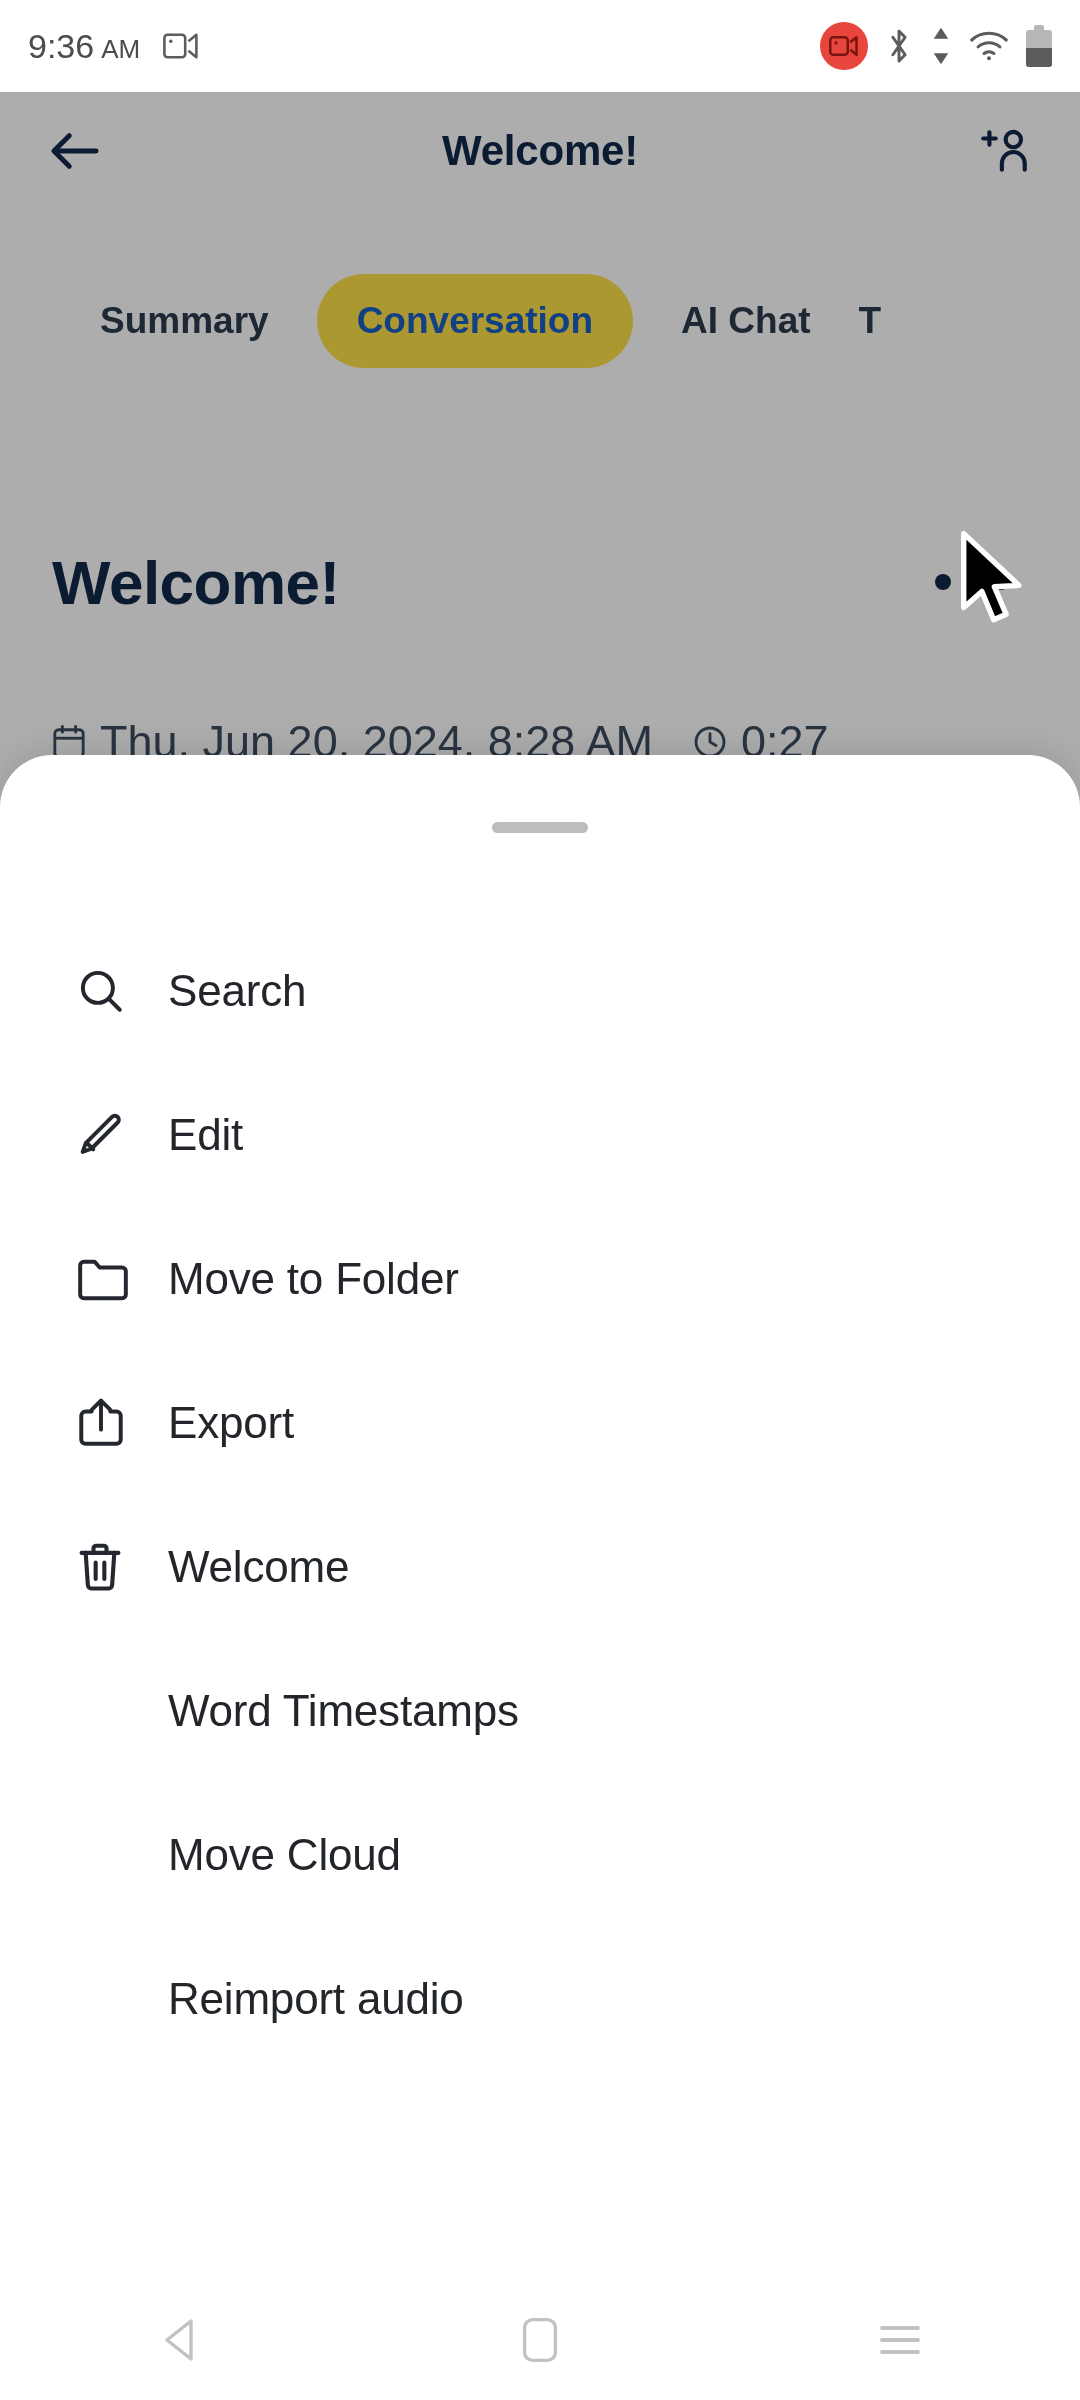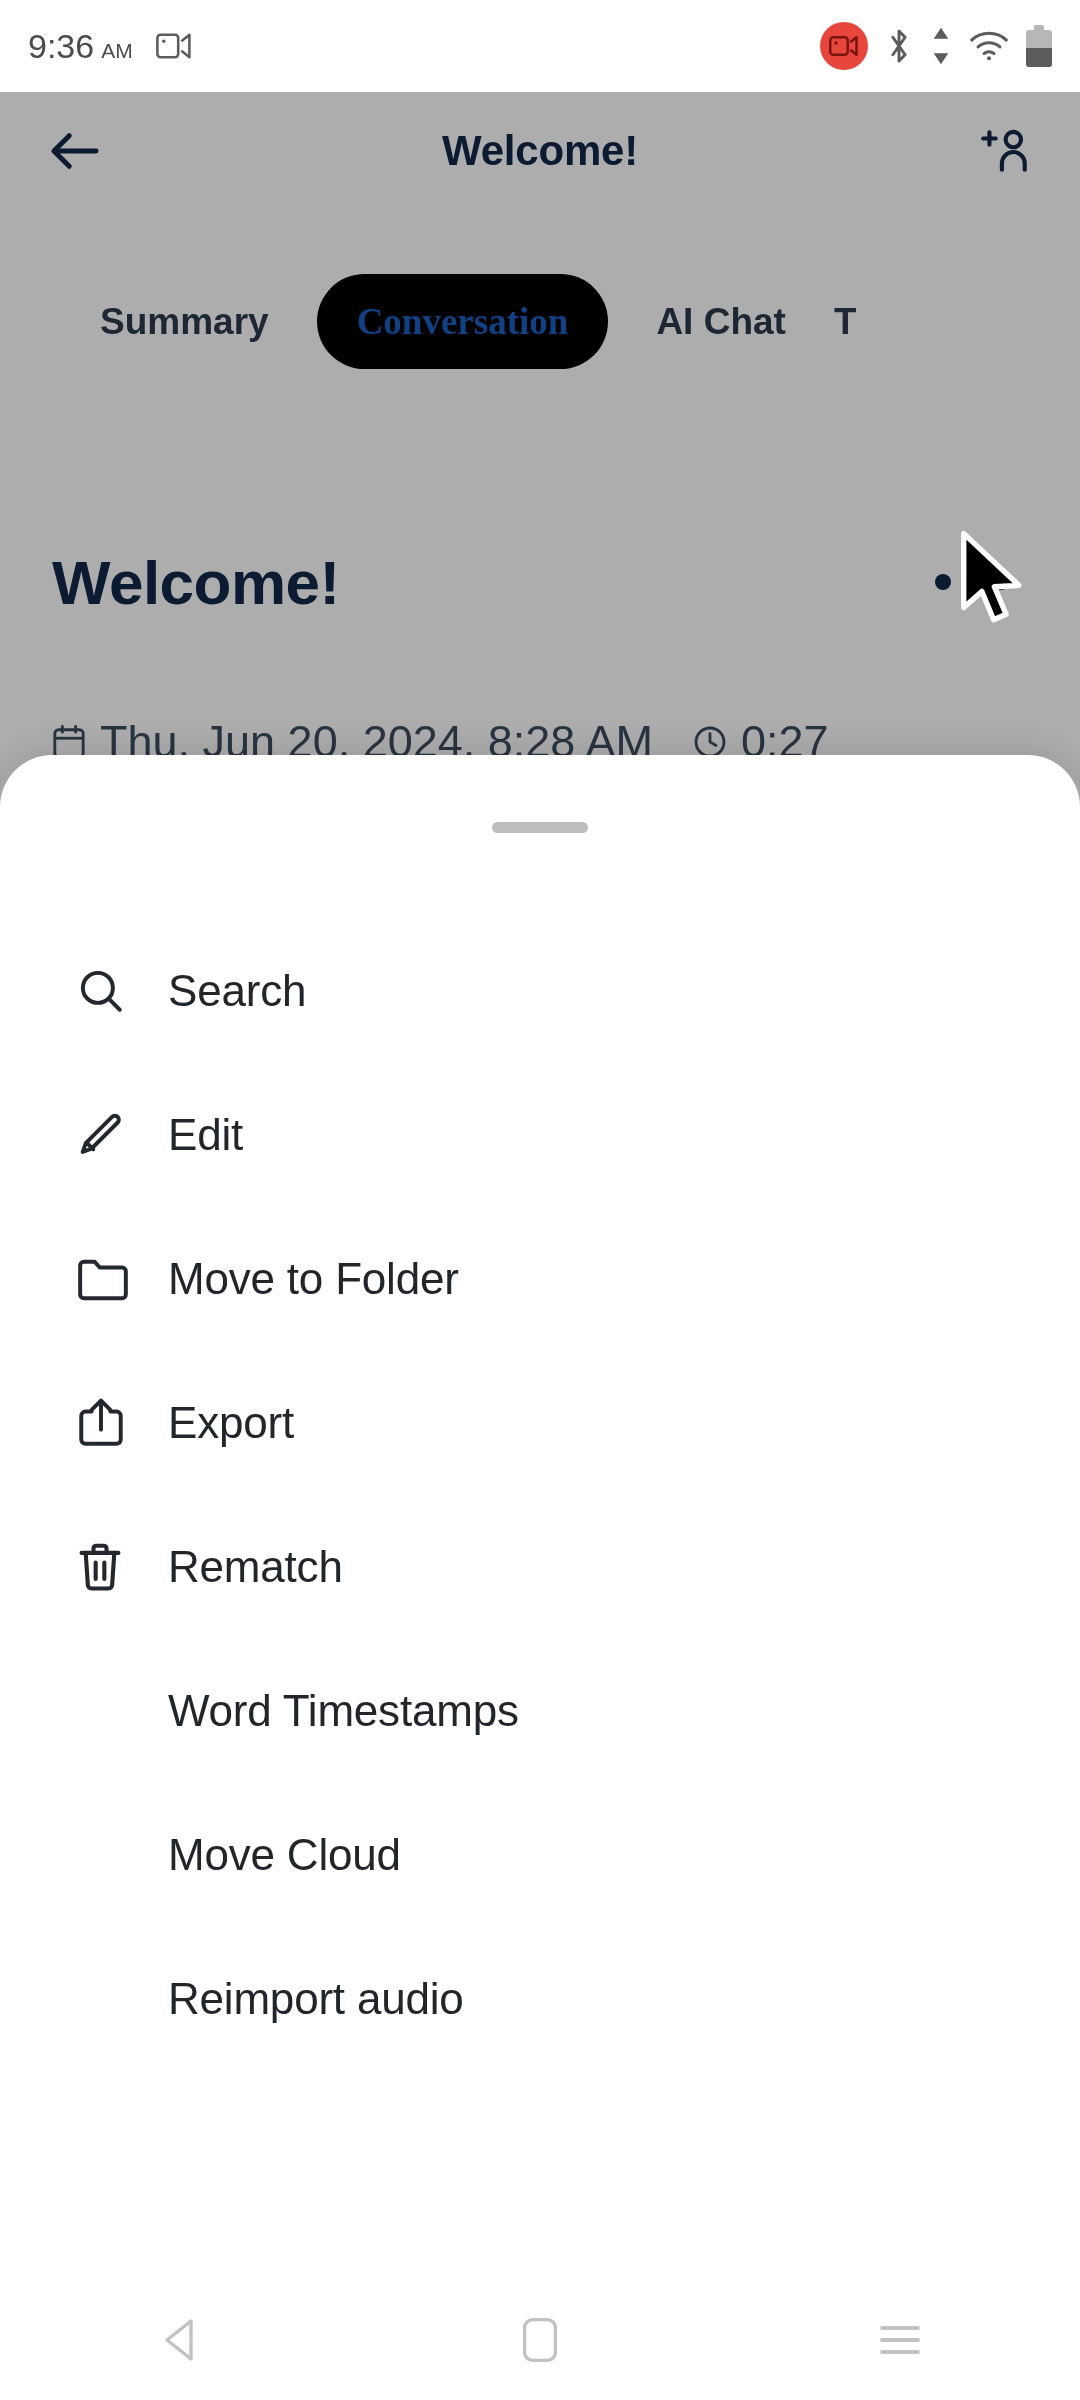--- a/index.html
+++ b/index.html
@@ -37,21 +37,21 @@
   }
   .status-clock {
     font-size: 34px;
     color: #4c4c4c;
     letter-spacing: 0px;
     font-weight: 400;
     display: flex;
     align-items: baseline;
     gap: 7px;
   }
-  .status-clock .ampm { font-size: 21px; text-align: center; }
+  .status-clock .ampm { font-size: 26px; text-align: center; }
   .status-right {
     display: flex;
     align-items: center;
     gap: 17px;
   }
   .rec-badge {
     width: 48px; height: 48px;
     border-radius: 50%;
     background: #e8453c;
     display: flex;
@@ -135,23 +135,22 @@
   }
   .tab {
     padding: 26px 40px;
     border-radius: 56px;
     font-size: 37px;
     font-weight: 600;
     color: #2b3b4d;
     white-space: nowrap;
   }
   .tab.active {
-    background: #000000;
+    background: #fde047;
     color: #1a5fc4;
-    font-family: Liberation Serif, serif;
   }
   .tab.cut { overflow: hidden; max-width: 22px; padding-left: 0; padding-right: 0; }
 
   .doc-head {
     position: absolute;
     left: 0; top: 450px;
     width: 1080px;
     padding: 0 52px;
     box-sizing: border-box;
   }
@@ -442,21 +441,21 @@
 
     <div class="menu-item">
       <span class="mi-icon">
         <svg width="48" height="52" viewBox="0 0 22 24" fill="none" stroke="#24282e" stroke-width="1.9" stroke-linecap="round" stroke-linejoin="round">
           <path d="M2.5 5.5 H19.5"></path>
           <path d="M8 5.5 V3.4 a1.2 1.2 0 0 1 1.2 -1.2 h3.6 a1.2 1.2 0 0 1 1.2 1.2 V5.5"></path>
           <path d="M4.4 5.5 L5.4 20.4 a1.6 1.6 0 0 0 1.6 1.5 h8 a1.6 1.6 0 0 0 1.6 -1.5 L17.6 5.5"></path>
           <path d="M9 10 V17.5 M13 10 V17.5"></path>
         </svg>
       </span>
-      <span class="mi-label">Rematch</span>
+      <span class="mi-label">Welcome</span>
     </div>
 
     <div class="menu-item">
       <span class="mi-icon empty"></span>
       <span class="mi-label">Word Timestamps</span>
     </div>
 
     <div class="menu-item">
       <span class="mi-icon empty"></span>
       <span class="mi-label">Move Cloud</span>

